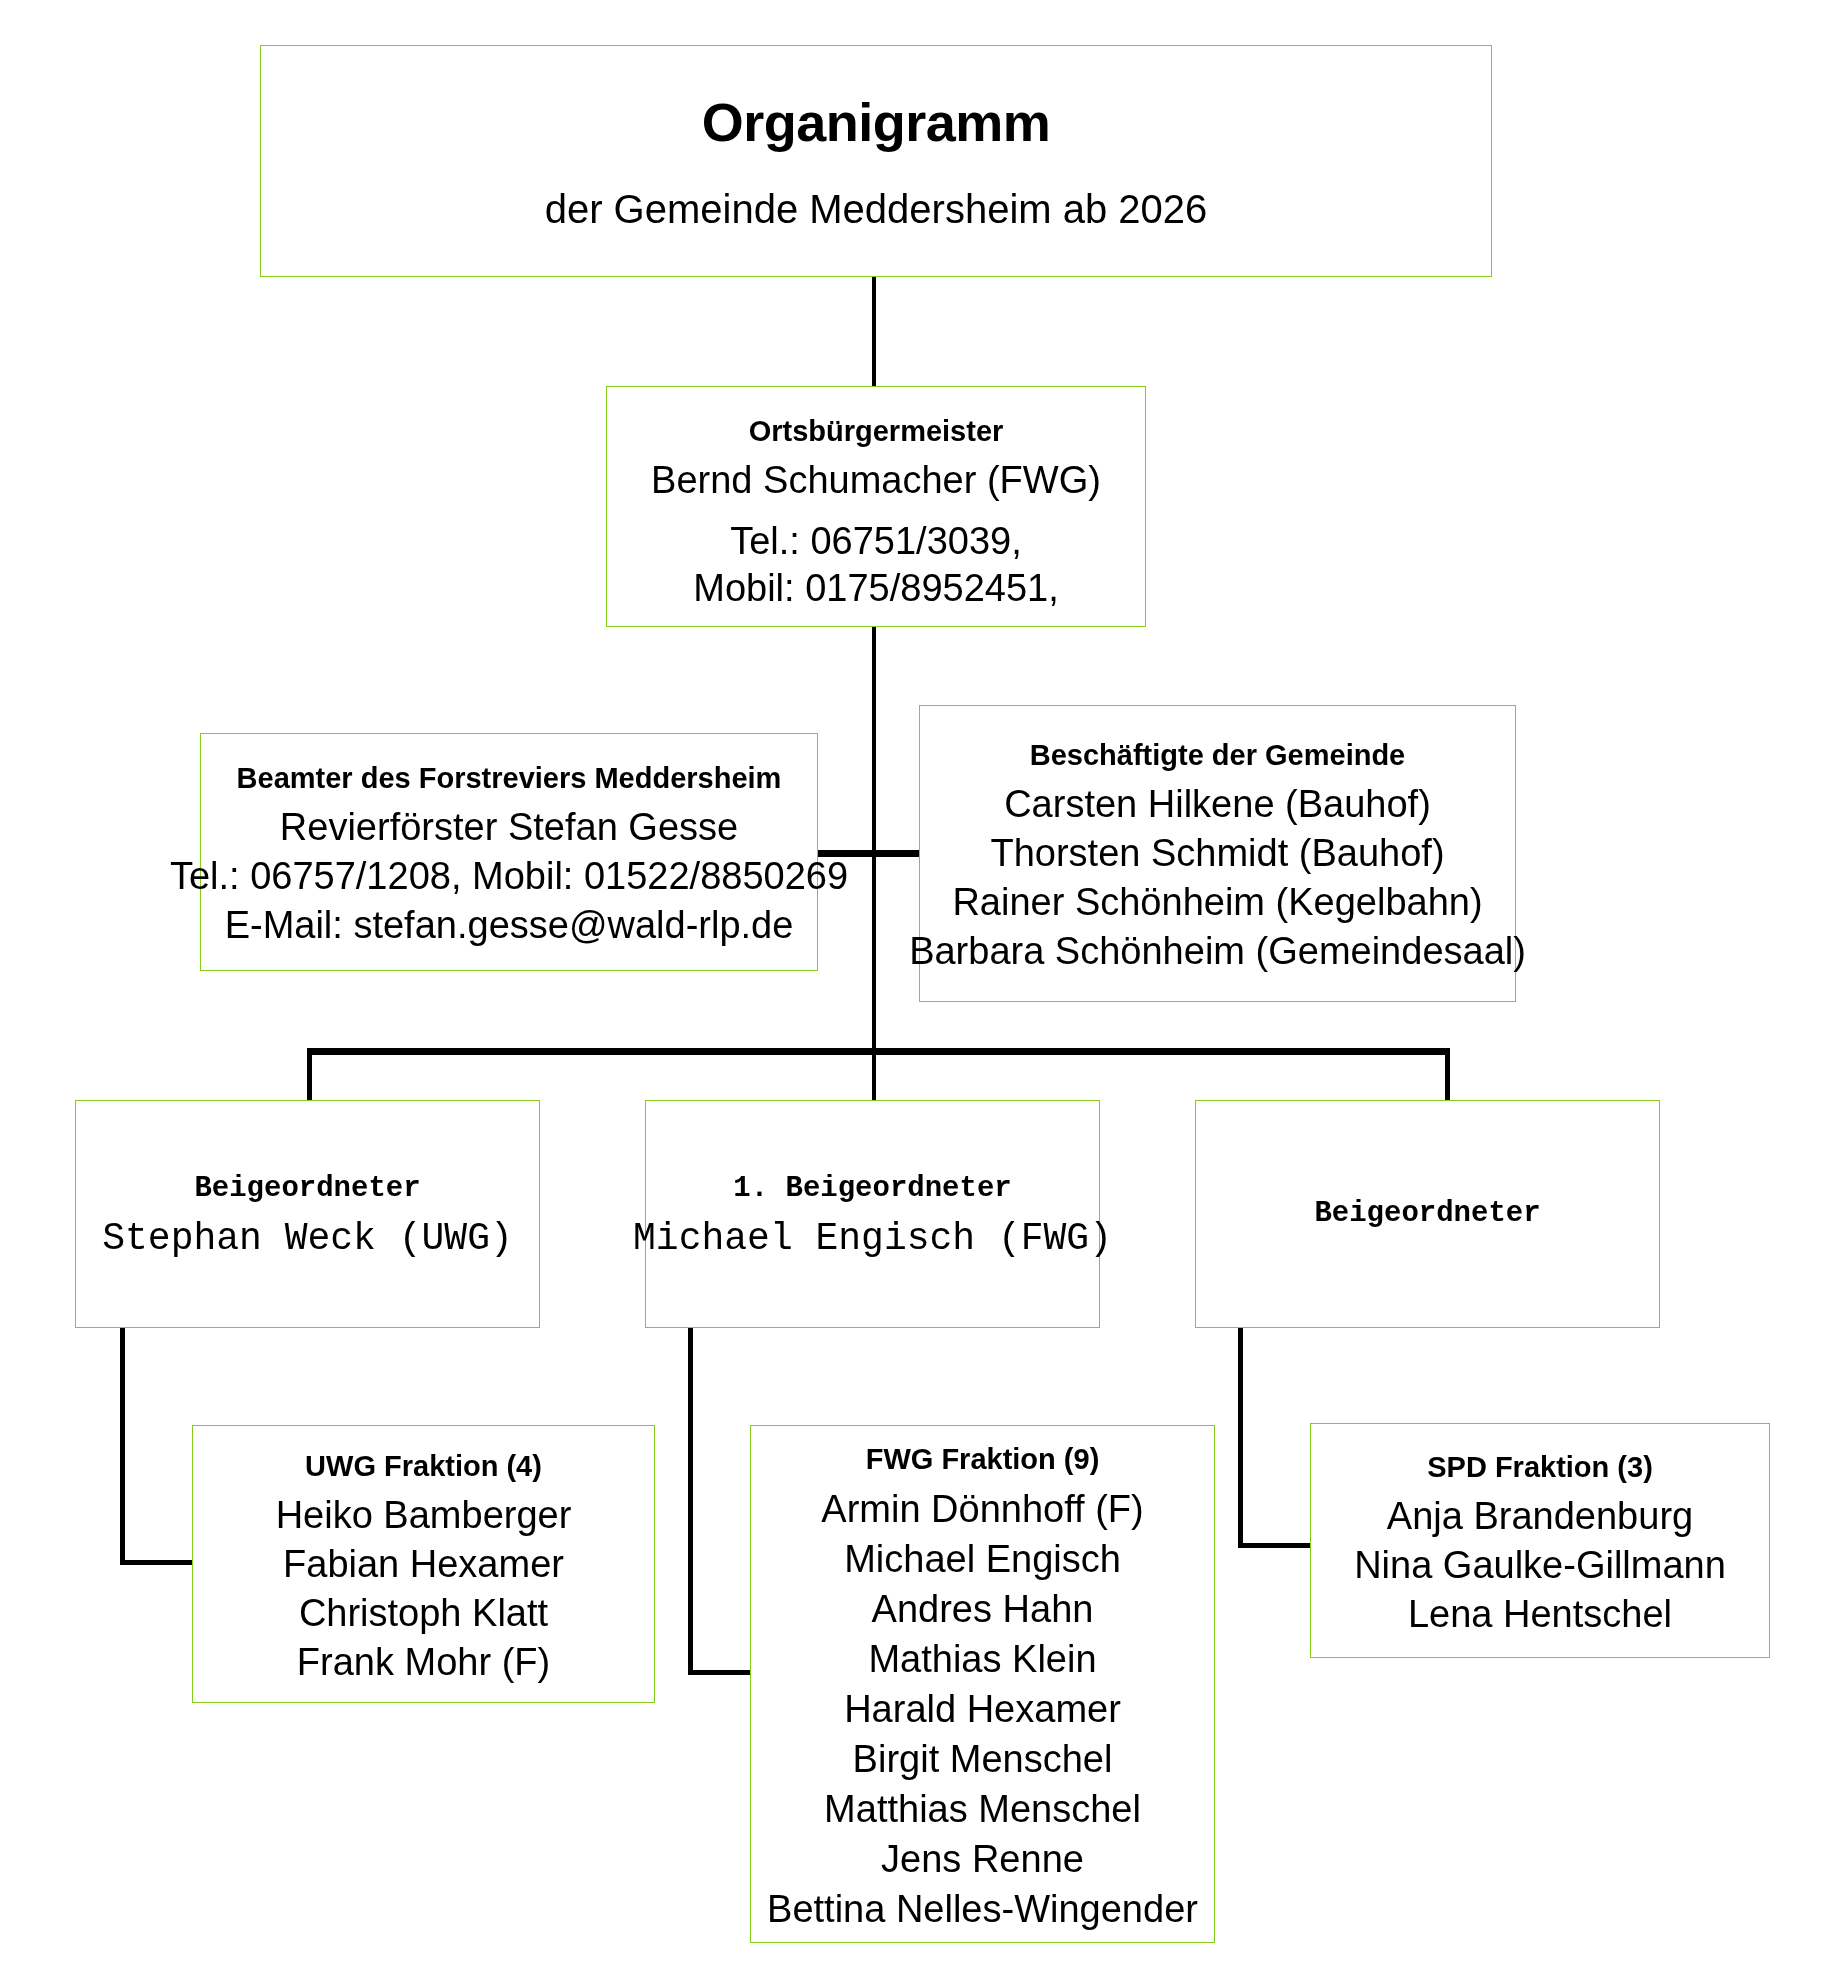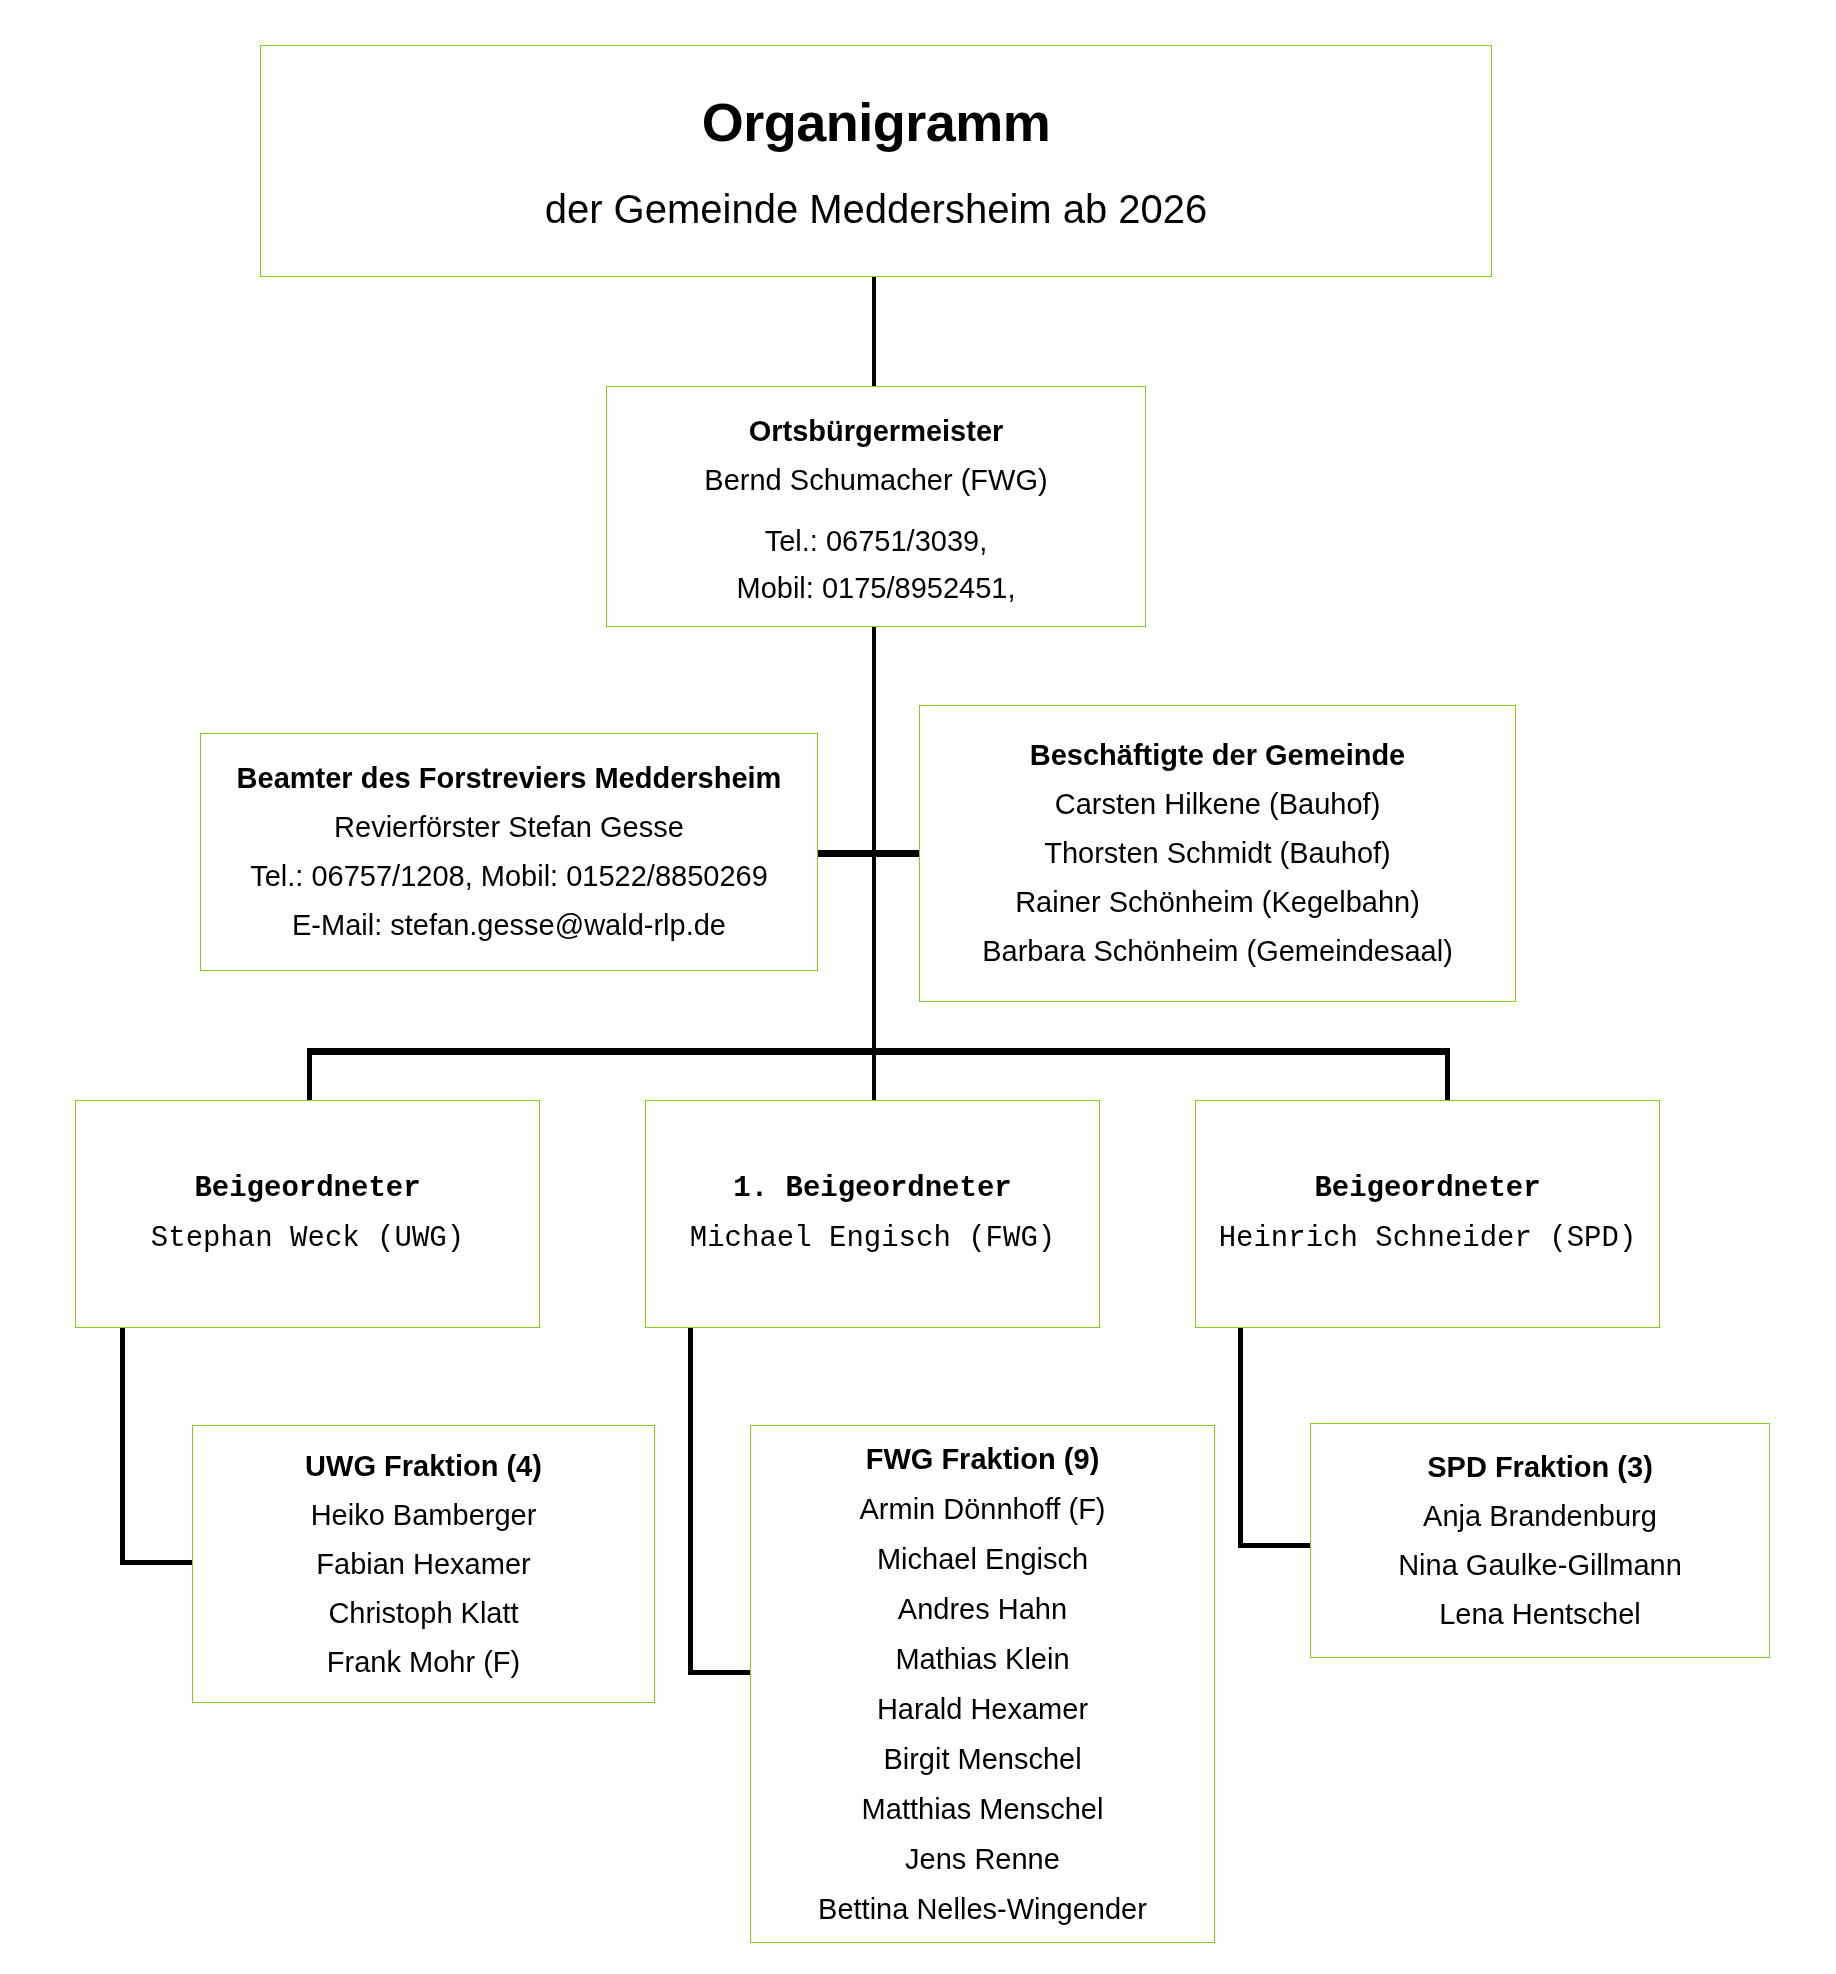--- a/index.html
+++ b/index.html
@@ -16,21 +16,21 @@
     box-sizing: border-box;
     border: 1px solid #84cc16;
     background: #ffffff;
     display: flex;
     flex-direction: column;
     align-items: center;
     justify-content: center;
     text-align: center;
   }
   .conn { position: absolute; background: #000000; }
-  .line { white-space: nowrap; font-size: 29px; line-height: 49px; }
+  .line { white-space: nowrap; font-size: 38px; line-height: 49px; }
   .heading { white-space: nowrap; font-size: 29px; line-height: 49px; font-weight: bold; }
   .contact .line { line-height: 35px; margin-top: 12px; }
   .contact { margin-top: 7px; }
   .title-heading {
     font-size: 54px; font-weight: bold; line-height: 70px; letter-spacing: -0.5px;
     white-space: nowrap;
   }
   .title-subtitle { font-size: 40px; line-height: 52px; margin-top: 26px; white-space: nowrap; }
   .fwg-lines .line { line-height: 50px; }
   .dep .heading, .dep .line { line-height: 50px; font-family: Liberation Mono, monospace; }
@@ -87,21 +87,20 @@
     <div class="line">Stephan Weck (UWG)</div>
   </div>
 
   <div class="box dep" style="left:645px; top:1100px; width:455px; height:228px;">
     <div class="heading">1. Beigeordneter</div>
     <div class="line">Michael Engisch (FWG)</div>
   </div>
 
   <div class="box dep" style="left:1195px; top:1100px; width:465px; height:228px;">
     <div class="heading">Beigeordneter</div>
-    <div class="line">Heinrich Schneider (SPD)</div>
   </div>
 
   <div class="box" style="left:192px; top:1425px; width:463px; height:278px;">
     <div class="heading">UWG Fraktion (4)</div>
     <div class="line">Heiko Bamberger</div>
     <div class="line">Fabian Hexamer</div>
     <div class="line">Christoph Klatt</div>
     <div class="line">Frank Mohr (F)</div>
   </div>
 

